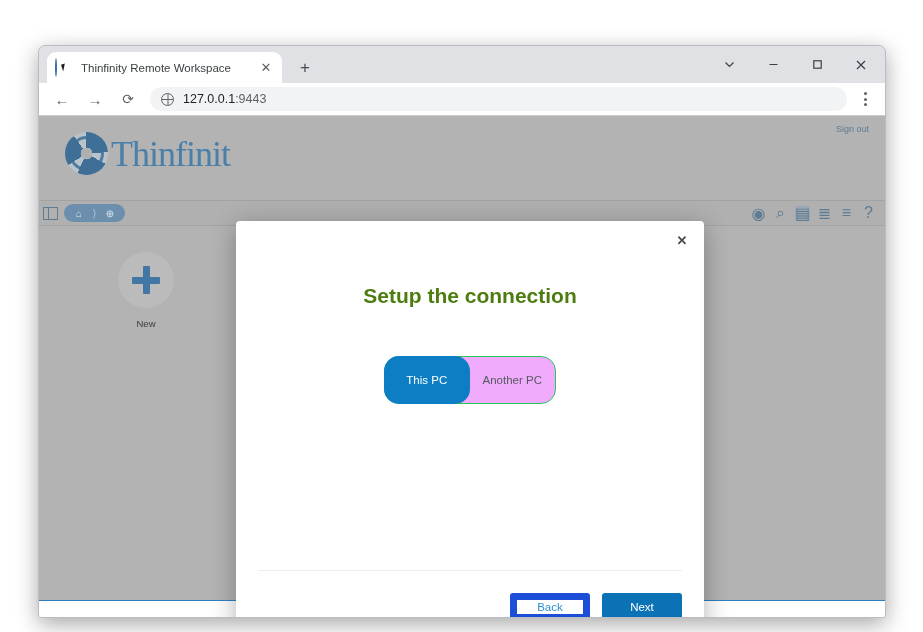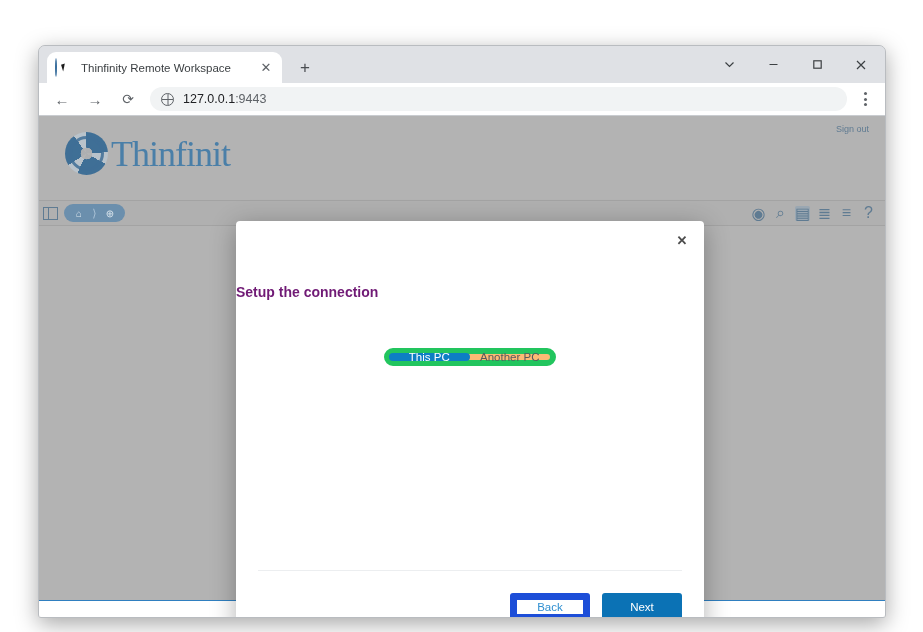--- a/index.html
+++ b/index.html
@@ -368,39 +368,39 @@
     right: 12px; top: 9px;
     width: 20px; height: 20px;
     font-size: 13px;
     color: #4c4c4c;
     display: flex;
     align-items: center;
     justify-content: center;
     font-weight: 700;
   }
   .modal-title {
-    text-align: left;
+    text-align: center;
     margin-top: 63px;
-    font-size: 14px;
+    font-size: 21px;
     font-weight: 700;
-    color: #701a75;
+    color: #4d7c0f;
   }
   .modal-sub {
     text-align: center;
     margin-top: 22px;
     font-size: 12.5px;
     color: #4a4a4a;
   }
   .pill {
     margin: 48px auto 0;
-    width: 172px; height: 18px;
-    border: 6px solid #22c55e;
+    width: 172px; height: 48px;
+    border: 1px solid #22c55e;
     border-radius: 15px;
     display: flex;
-    background: #fdba74;
+    background: #f0abfc;
   }
   .pill-opt {
     flex: 1;
     display: flex;
     align-items: center;
     justify-content: center;
     font-size: 11.5px;
     color: #555a5f;
     border-radius: 15px;
   }
@@ -529,20 +529,24 @@
         <div class="toolicons">
           <div class="ticon">◉</div>
           <div class="ticon">⌕</div>
           <div class="ticon active">▤</div>
           <div class="ticon">≣</div>
           <div class="ticon">≡</div>
           <div class="ticon">?</div>
         </div>
       </div>
 
+      <div class="tile">
+        <div class="tile-circle"></div>
+        <div class="tile-label">New</div>
+      </div>
 
 
       <div class="footer">
         <span class="footer-text">Thinfinity Remote Workspace Online v6.0.4.106.All Rights Reserved ® 2010-2020 by Cybele Software, Inc.</span>
       </div>
     </div>
 
     <div class="modal">
       <div class="modal-close">✕</div>
       <div class="modal-title">Setup the connection</div>

